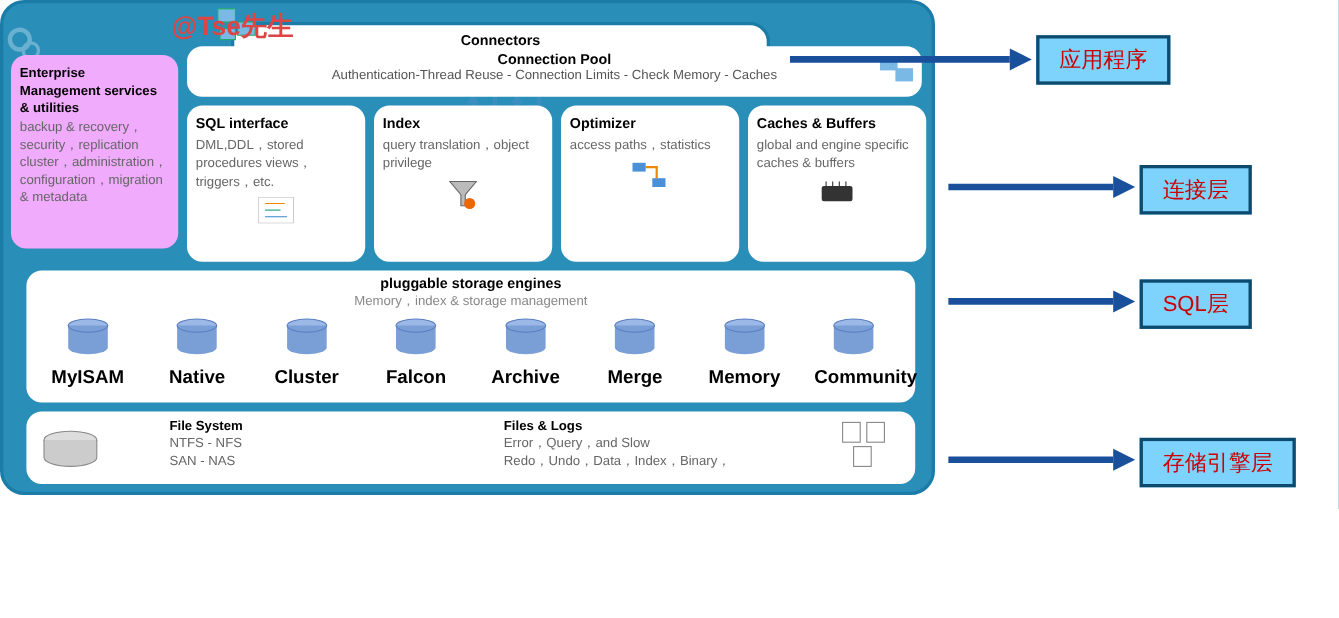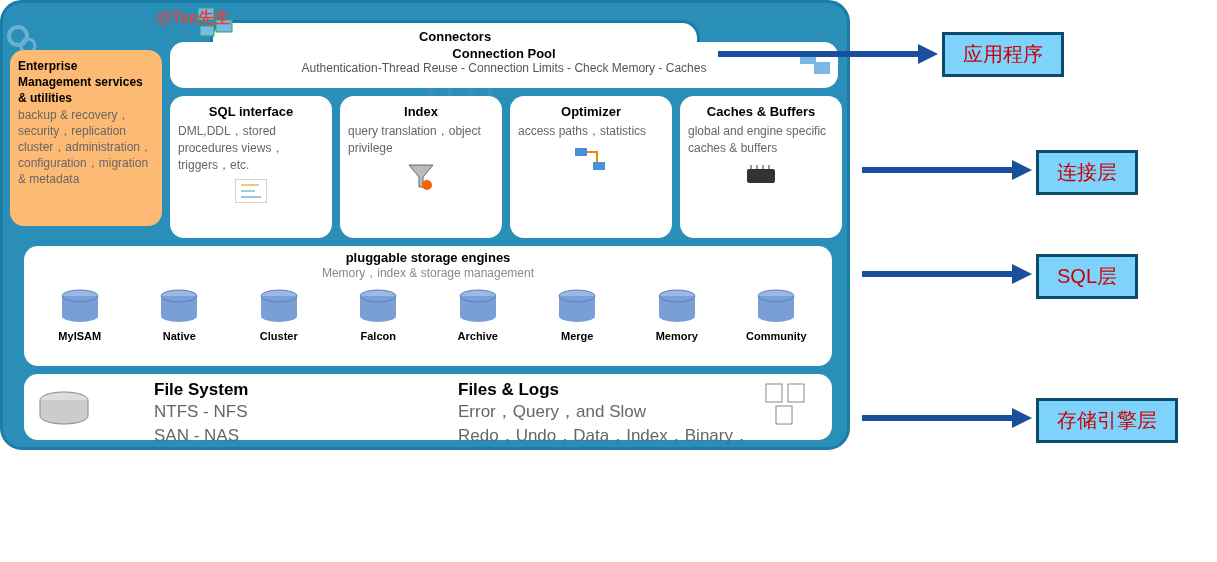--- a/index.html
+++ b/index.html
@@ -5,39 +5,39 @@
 * { box-sizing: border-box; margin: 0; padding: 0; }
 body { font-family: Arial, sans-serif; background: #fff; width: 1217px; height: 562px; position: relative; font-size: 13px; }
 .box { background: #fff; border: 3px solid #1b7ca8; border-radius: 18px; position: absolute; }
 .label-box { border: 3px solid #0c4a6e; background: #7dd3fc; padding: 6px 18px; font-weight: normal; font-size: 20px; color: #c00; position: absolute; }
 .arrow { position: absolute; }
 .connectors { left: 210px; top: 20px; width: 490px; height: 62px; text-align: center; padding-top: 6px; }
 .connectors .title { font-weight: bold; }
 .connectors .sub { font-size: 12px; margin-top: 4px; }
 .server { left: 12px; top: 105px; width: 850px; height: 450px; background: #2a8fb8; border-radius: 22px; border: 3px solid #1b7ca8; }
 .server-title { position: absolute; right: 24px; top: 6px; color: #fff; font-weight: bold; font-size: 22px; }
-.watermark { position: absolute; left: 156px; top: 8px; color: #d44; font-weight: bold; font-size: 16px; }
-.em-box { position: absolute; left: 10px; top: 50px; width: 152px; height: 176px; background: #fdba74; border-radius: 14px; padding: 8px; font-size: 12px; line-height: 1.35; }
+.watermark { position: absolute; left: 156px; top: 8px; color: #d44; font-weight: bold; font-size: 24px; }
+.em-box { position: absolute; left: 10px; top: 50px; width: 152px; height: 176px; background: #f0abfc; border-radius: 14px; padding: 8px; font-size: 12px; line-height: 1.35; }
 .em-box .t1 { font-weight: bold; }
 .em-box .t2 { color: #666; }
 .pool { position: absolute; left: 170px; top: 42px; width: 668px; height: 46px; background: #fff; border-radius: 14px; text-align: center; padding-top: 4px; }
 .pool .t1 { font-weight: bold; }
 .pool .t2 { color: #555; font-size: 12px; }
 .mid { position: absolute; left: 170px; top: 96px; display: flex; gap: 8px; }
 .mid .card { background: #fff; border-radius: 14px; width: 162px; height: 142px; padding: 8px; text-align: left; }
-.mid .card .t { font-weight: bold; text-align: center; margin-bottom: 4px; }
+.mid .card .t { font-weight: bold; margin-bottom: 4px; }
 .mid .card .d { color: #666; font-size: 12px; line-height: 1.4; }
 .icon-slot { text-align: center; margin-top: 6px; font-size: 24px; }
 .engines { position: absolute; left: 24px; top: 246px; width: 808px; height: 120px; background: #fff; border-radius: 14px; text-align: center; padding-top: 4px; }
 .engines .t1 { font-weight: bold; }
 .engines .t2 { color: #888; font-size: 12px; }
 .engines .row { display: flex; justify-content: space-around; align-items: flex-end; margin-top: 6px; padding: 0 6px; }
-.engines .eng { font-size: 11px; font-weight: bold; width: 72px; text-align: center; }
+.engines .eng { font-size: 17px; font-weight: bold; width: 72px; text-align: center; }
 .db-icon { width: 44px; height: 36px; margin: 0 auto 4px; }
-.fs { position: absolute; left: 24px; top: 374px; width: 808px; height: 66px; background: #fff; border-radius: 14px; display: flex; padding: 6px 10px; font-size: 17px; }
+.fs { position: absolute; left: 24px; top: 374px; width: 808px; height: 66px; background: #fff; border-radius: 14px; display: flex; padding: 6px 10px; font-size: 12px; }
 .fs .col { flex: 1; }
 .fs .t { font-weight: bold; }
 .fs .d { color: #666; line-height: 1.4; }
 .mini-icon { position: absolute; }
 </style>
 </head>
 <body>
 
 <div class="box connectors">
   <div class="title">Connectors</div>

